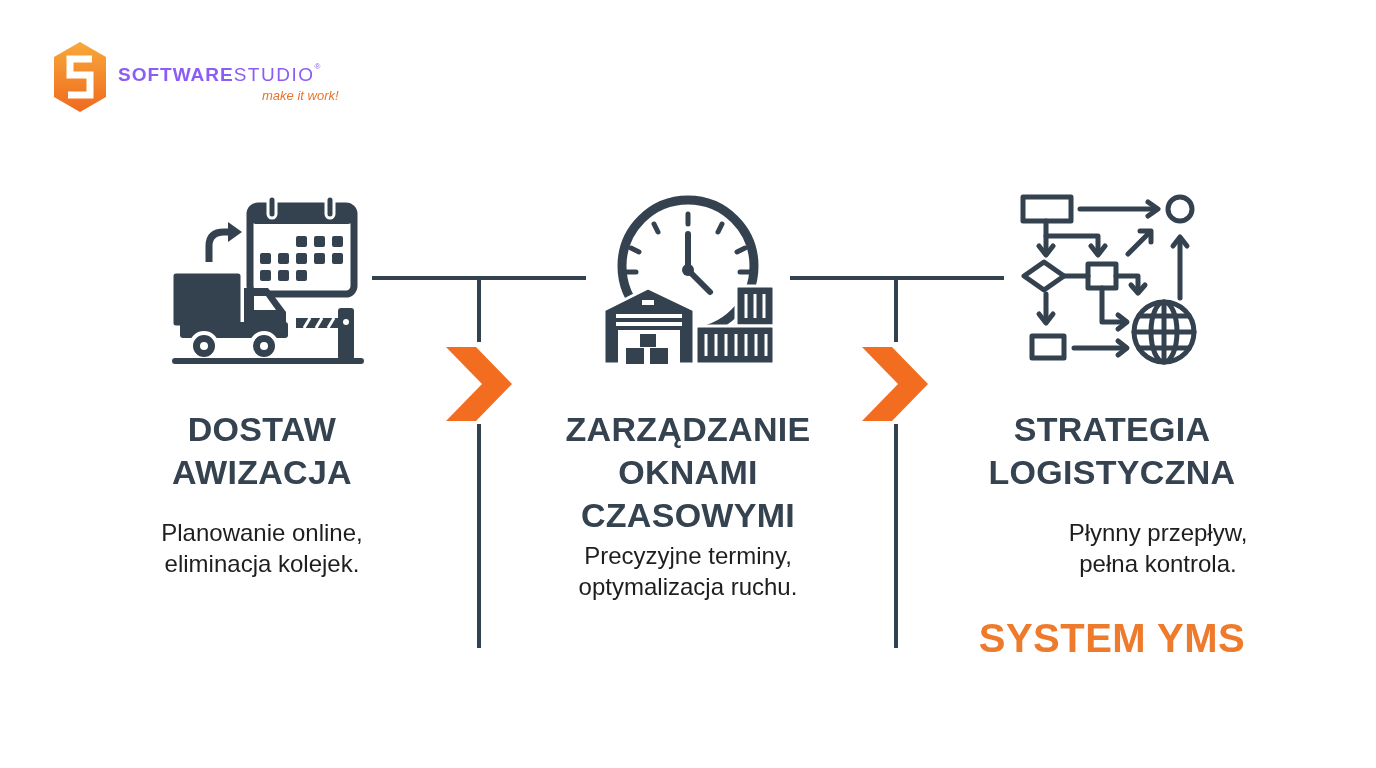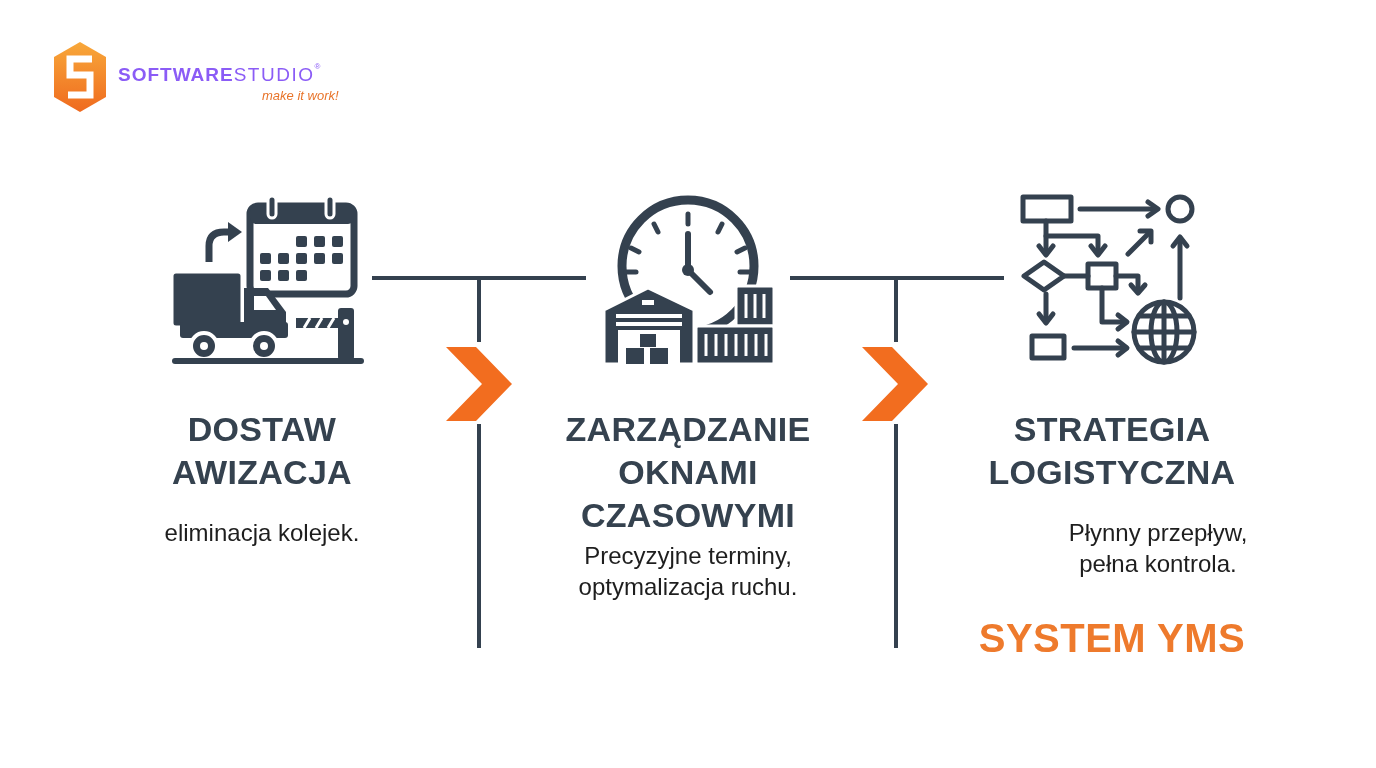--- a/index.html
+++ b/index.html
@@ -181,20 +181,21 @@
       <line x1="121" y1="156" x2="171" y2="156"></line>
     </g>
   </svg>
 </div>
 
 <div class="abs step-title" style="left:112px;top:408px;width:300px;">
   <div>DOSTAW</div>
   <div>AWIZACJA</div>
 </div>
 <div class="abs step-desc" style="left:112px;top:517px;width:300px;">
+  <div>Planowanie online,</div>
   <div>eliminacja kolejek.</div>
 </div>
 
 <div class="abs step-title" style="left:528px;top:408px;width:320px;">
   <div>ZARZĄDZANIE</div>
   <div>OKNAMI</div>
   <div>CZASOWYMI</div>
 </div>
 <div class="abs step-desc" style="left:528px;top:540px;width:320px;">
   <div>Precyzyjne terminy,</div>

